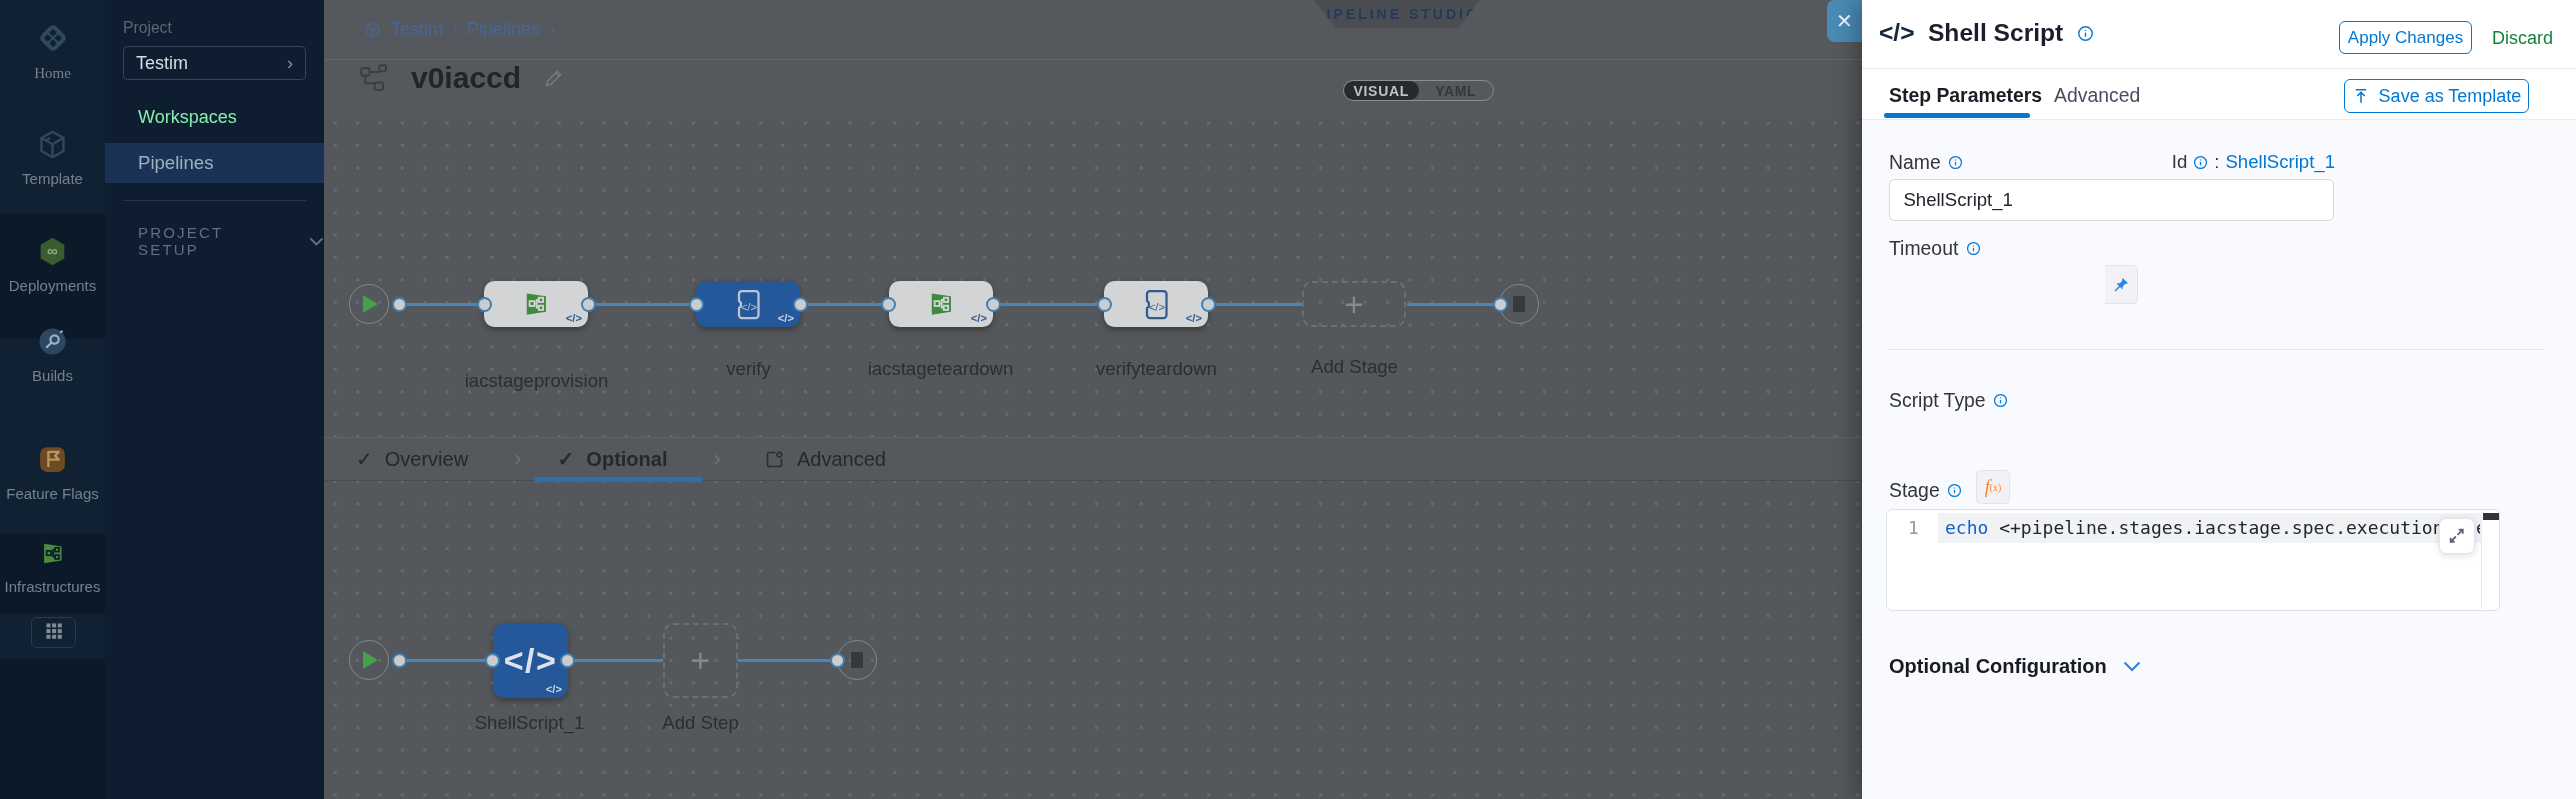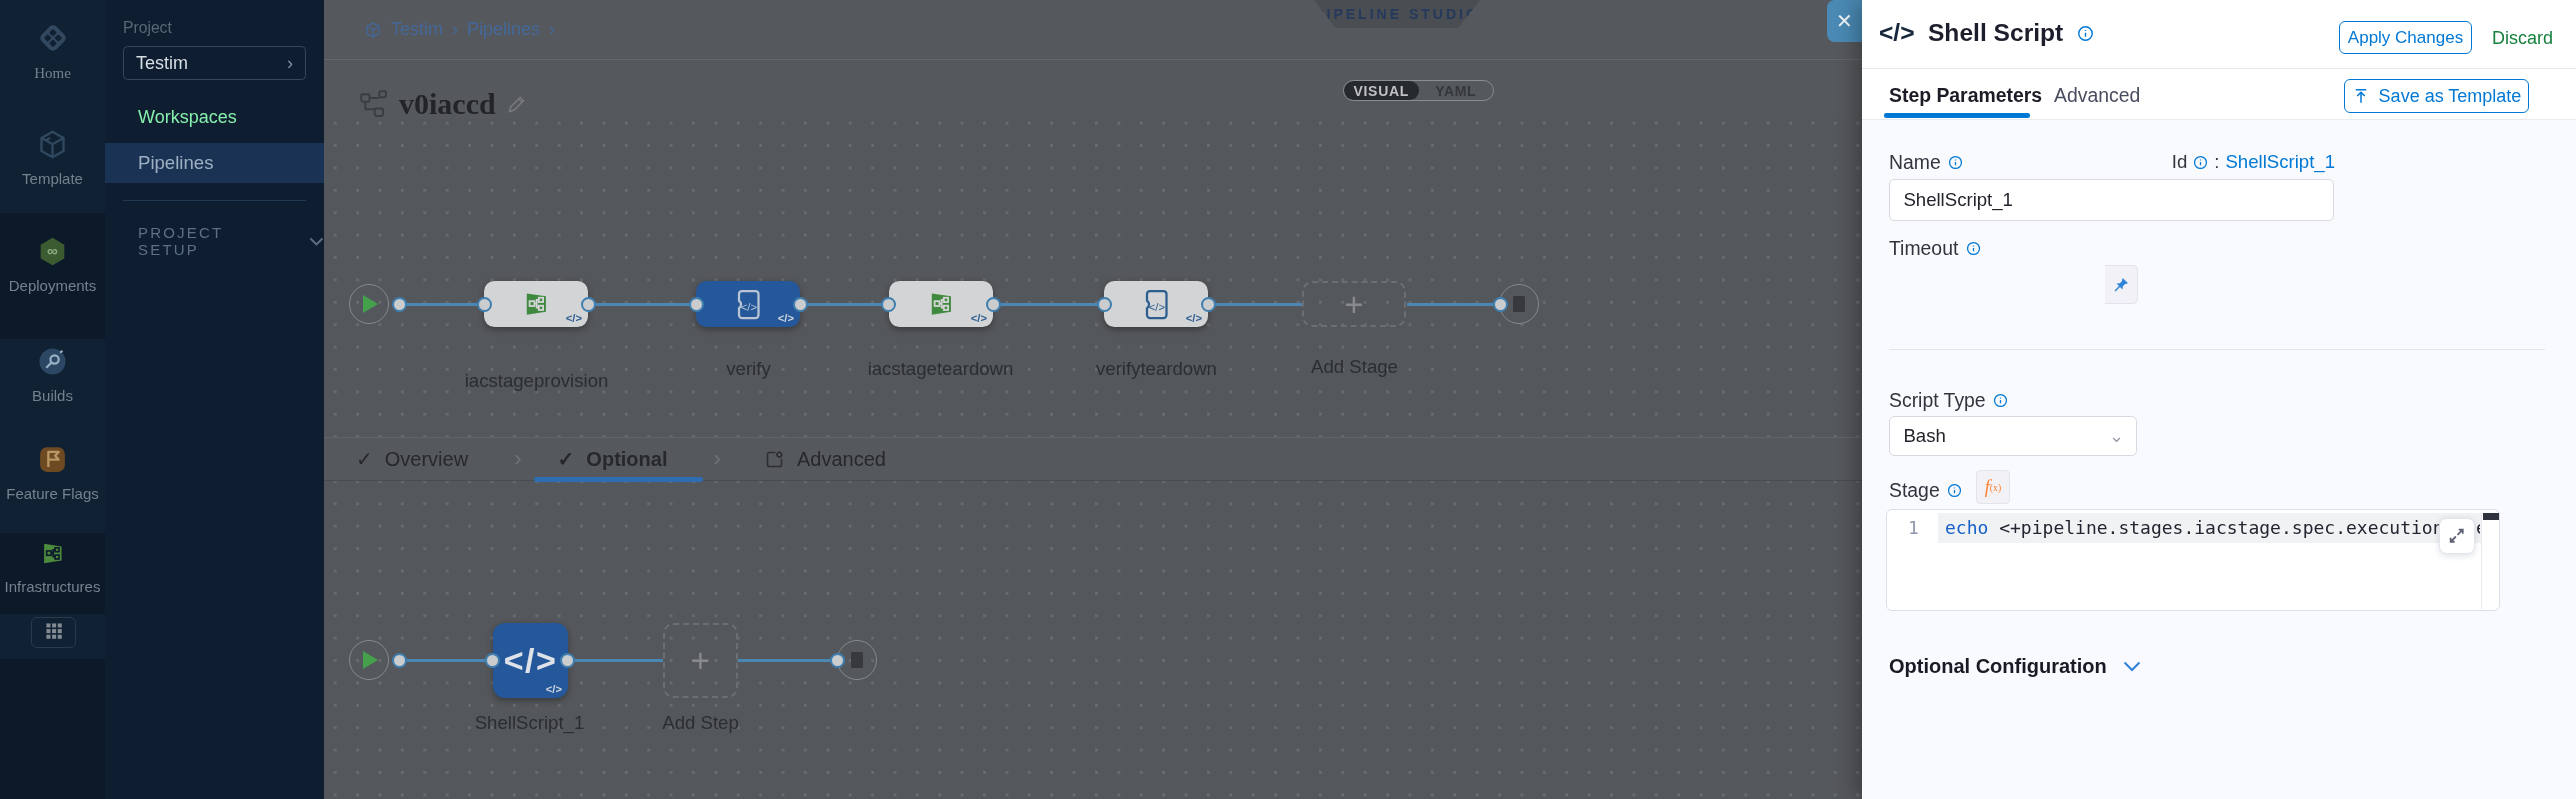--- a/index.html
+++ b/index.html
@@ -158,21 +158,21 @@
     <div class="abs rail-item" style="top:235px;">
       <span>
         <svg width="33" height="33" viewBox="0 0 24 24">
             <path d="M12 2 L20.6 7 V17 L12 22 L3.4 17 V7 Z" fill="#3b5c31"></path>
             <text x="12" y="15.6" font-size="11" font-weight="bold" fill="#8fae85" text-anchor="middle">∞</text>
           </svg>
       </span>
       <span class="rail-label">Deployments</span>
     </div>
 
-    <div class="abs rail-item" style="top:345px;">
+    <div class="abs rail-item" style="top:325px;">
       <span>
         <svg width="33" height="33" viewBox="0 0 24 24">
             <circle cx="12" cy="12" r="9.5" fill="#2c4763"></circle>
             <circle cx="13.5" cy="10.5" r="3" fill="none" stroke="#9ab0c4" stroke-width="1.6"></circle>
             <path d="M11.3 12.7 L7.5 16.5 M17.5 5.5 l1.8-1.2" stroke="#9ab0c4" stroke-width="1.6"></path>
           </svg>
       </span>
       <span class="rail-label">Builds</span>
     </div>
 
@@ -240,21 +240,21 @@
             <path d="M12 2.8 L20 7.3 V16.7 L12 21.2 L4 16.7 V7.3 Z"></path>
             <path d="M4 7.3 L12 11.8 L20 7.3 M12 11.8 V21.2"></path>
           </svg>
         <span>Testim</span>
         <span>›</span>
         <span>Pipelines</span>
         <span>›</span>
       </div>
       <div class="abs studio-badge">PIPELINE STUDIO</div>
       <div class="abs cv-divider"></div>
-      <div class="abs" style="left:35px;top:87px;display:flex;align-items:center;gap:10px;font-family:Liberation Serif, serif;">
+      <div class="abs" style="left:35px;top:61px;display:flex;align-items:center;gap:22px;">
         <svg width="30" height="30" viewBox="0 0 40 40" fill="none" stroke="#3a3d41" stroke-width="2.6">
             <rect x="3" y="7" width="11" height="10" rx="2"></rect>
             <rect x="27" y="3" width="9" height="8" rx="2"></rect>
             <rect x="21" y="26" width="11" height="10" rx="2"></rect>
             <path d="M8.5 17 v10 h12.5 M14 12 h13"></path>
           </svg>
         <span class="pipe-title">v0iaccd</span>
         <svg width="21" height="21" viewBox="0 0 24 24" fill="none" stroke="#77797d" stroke-width="1.8">
             <path d="M4 20 l1.6-5.4 L16.2 4 20 7.8 9.4 18.4 4 20 Z"></path>
             <path d="M14.5 5.7 l3.8 3.8"></path>
@@ -459,24 +459,20 @@
 
   <div class="abs fld-label" style="left:1889px;top:389px;">
     <span>Script Type</span>
     <span class="info">
         <svg width="15" height="15" viewBox="0 0 24 24" fill="none" stroke="#0278d5" stroke-width="2">
           <circle cx="12" cy="12" r="9.5"></circle>
           <path d="M12 11 v5.5 M12 7.2 v1.4"></path>
         </svg>
       </span>
   </div>
-  <div class="abs input select" style="left:1889px;top:416px;width:248px;height:40px;">
-    <span>Bash</span>
-    <span class="chev">⌄</span>
-  </div>
 
   <div class="abs fld-label" style="left:1889px;top:479px;">
     <span>Stage</span>
     <span class="info">
         <svg width="15" height="15" viewBox="0 0 24 24" fill="none" stroke="#0278d5" stroke-width="2">
           <circle cx="12" cy="12" r="9.5"></circle>
           <path d="M12 11 v5.5 M12 7.2 v1.4"></path>
         </svg>
       </span>
   </div>

